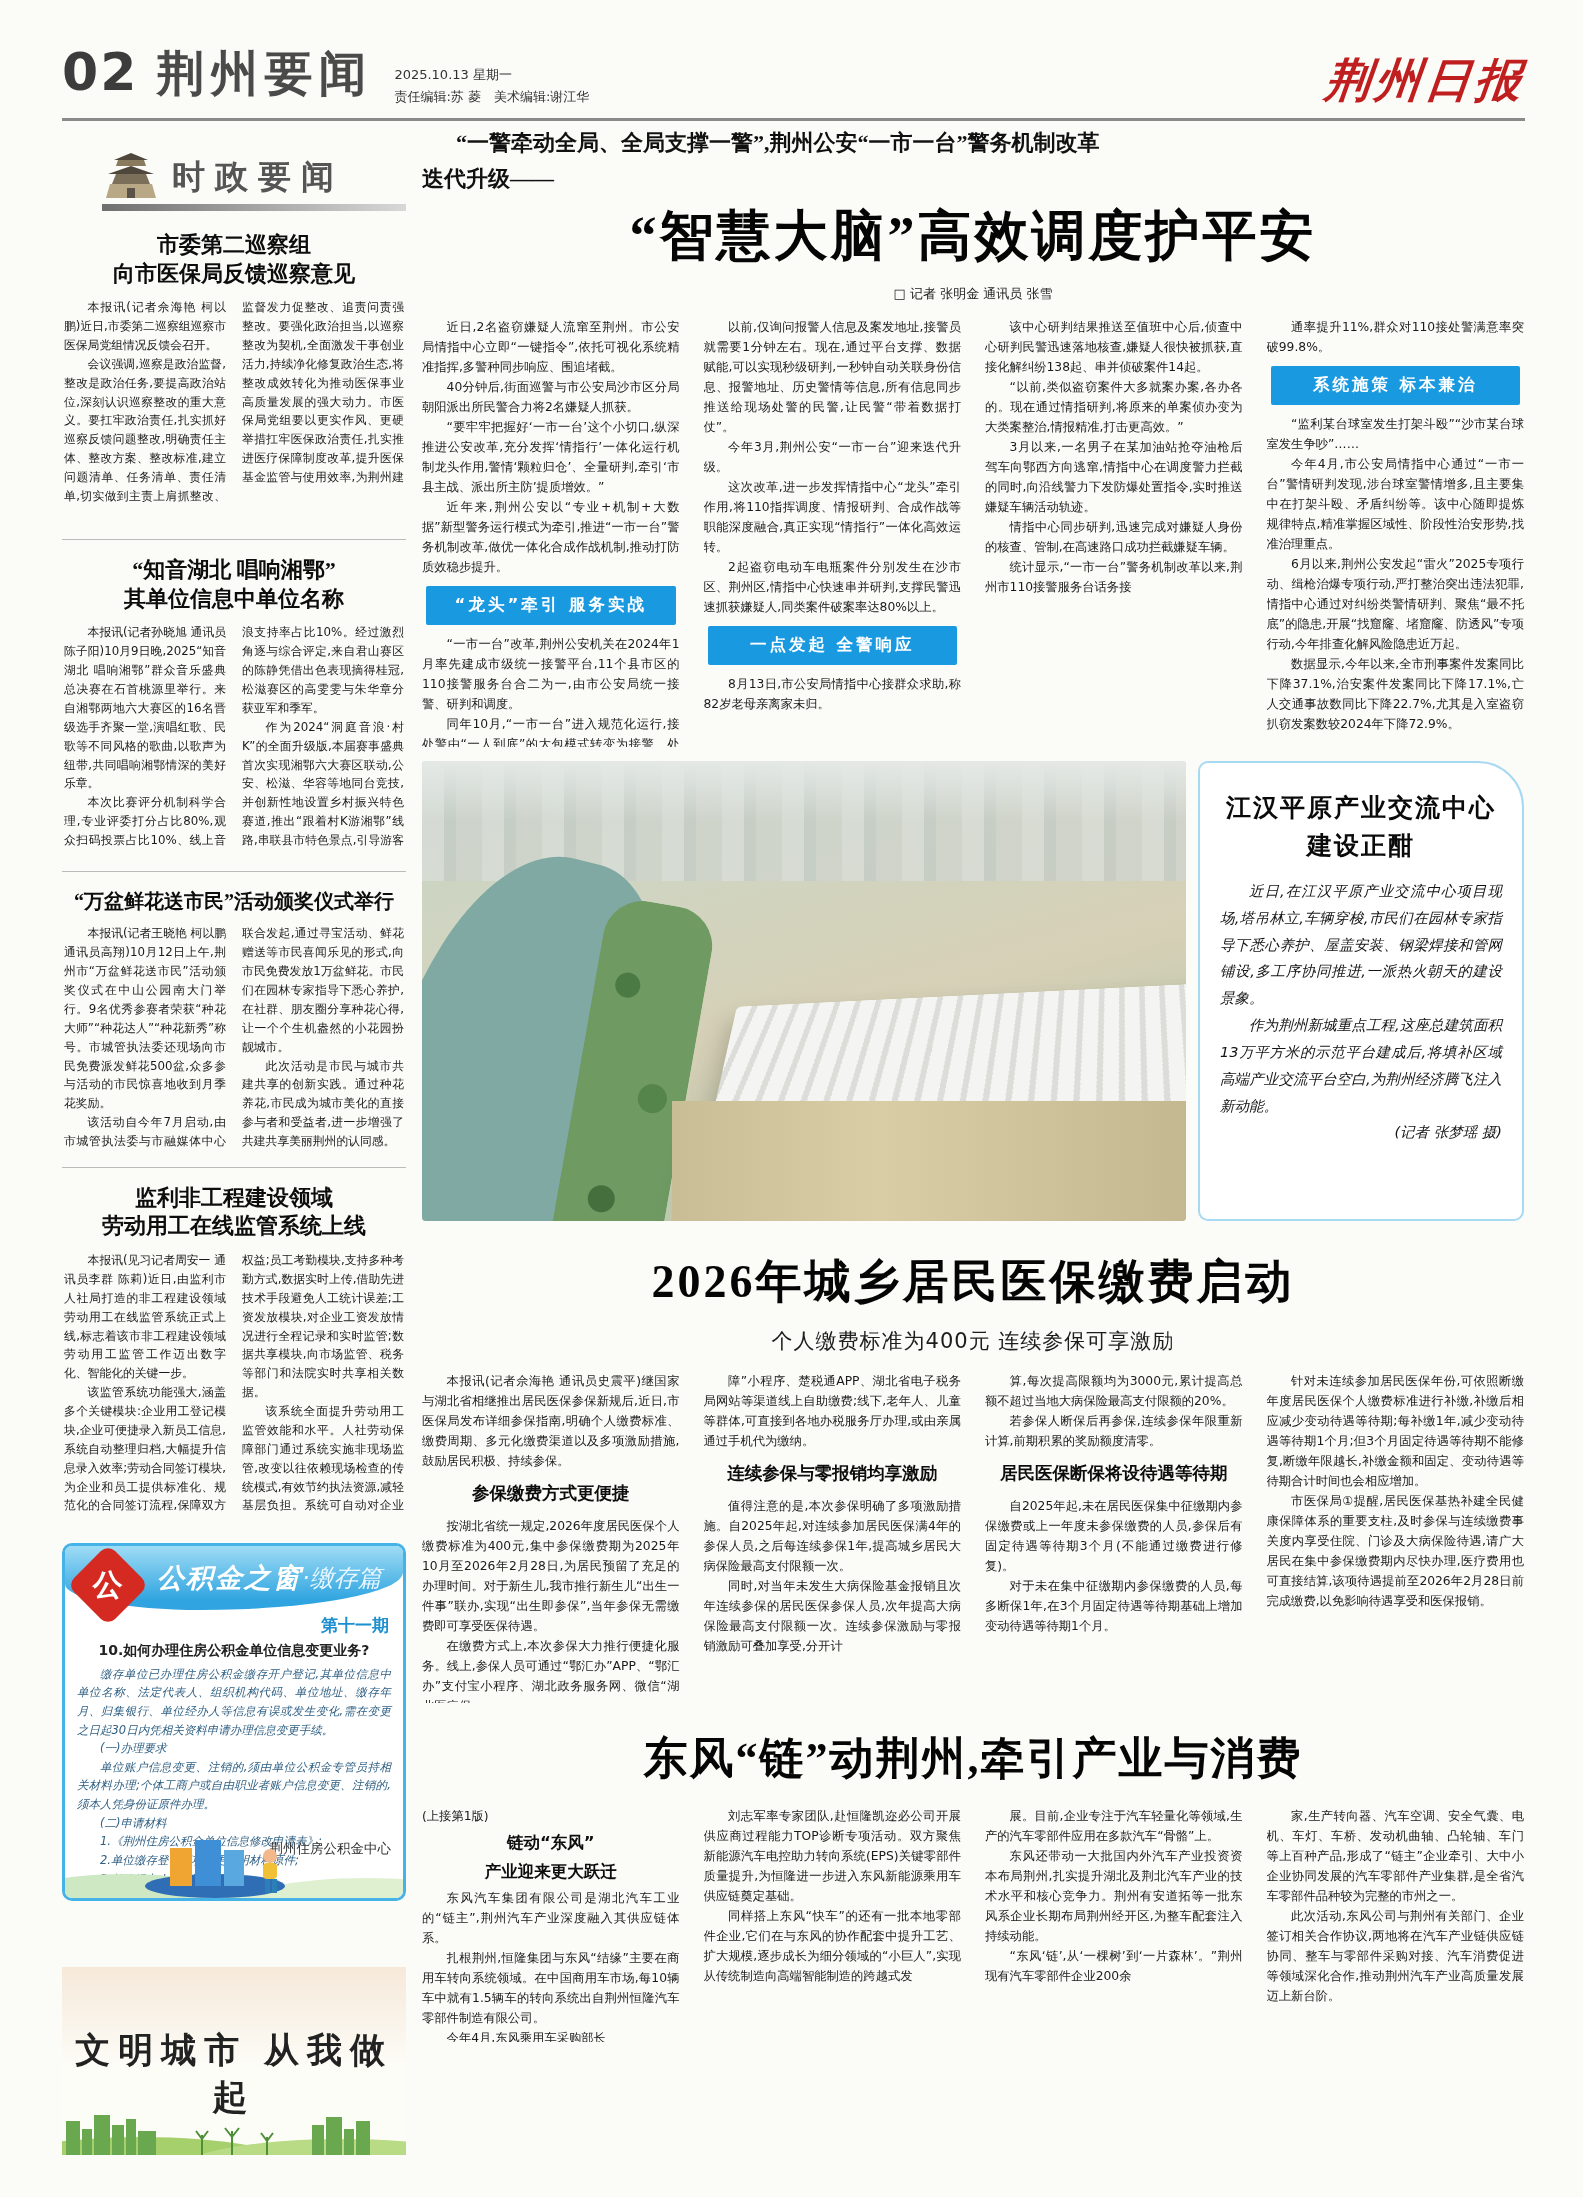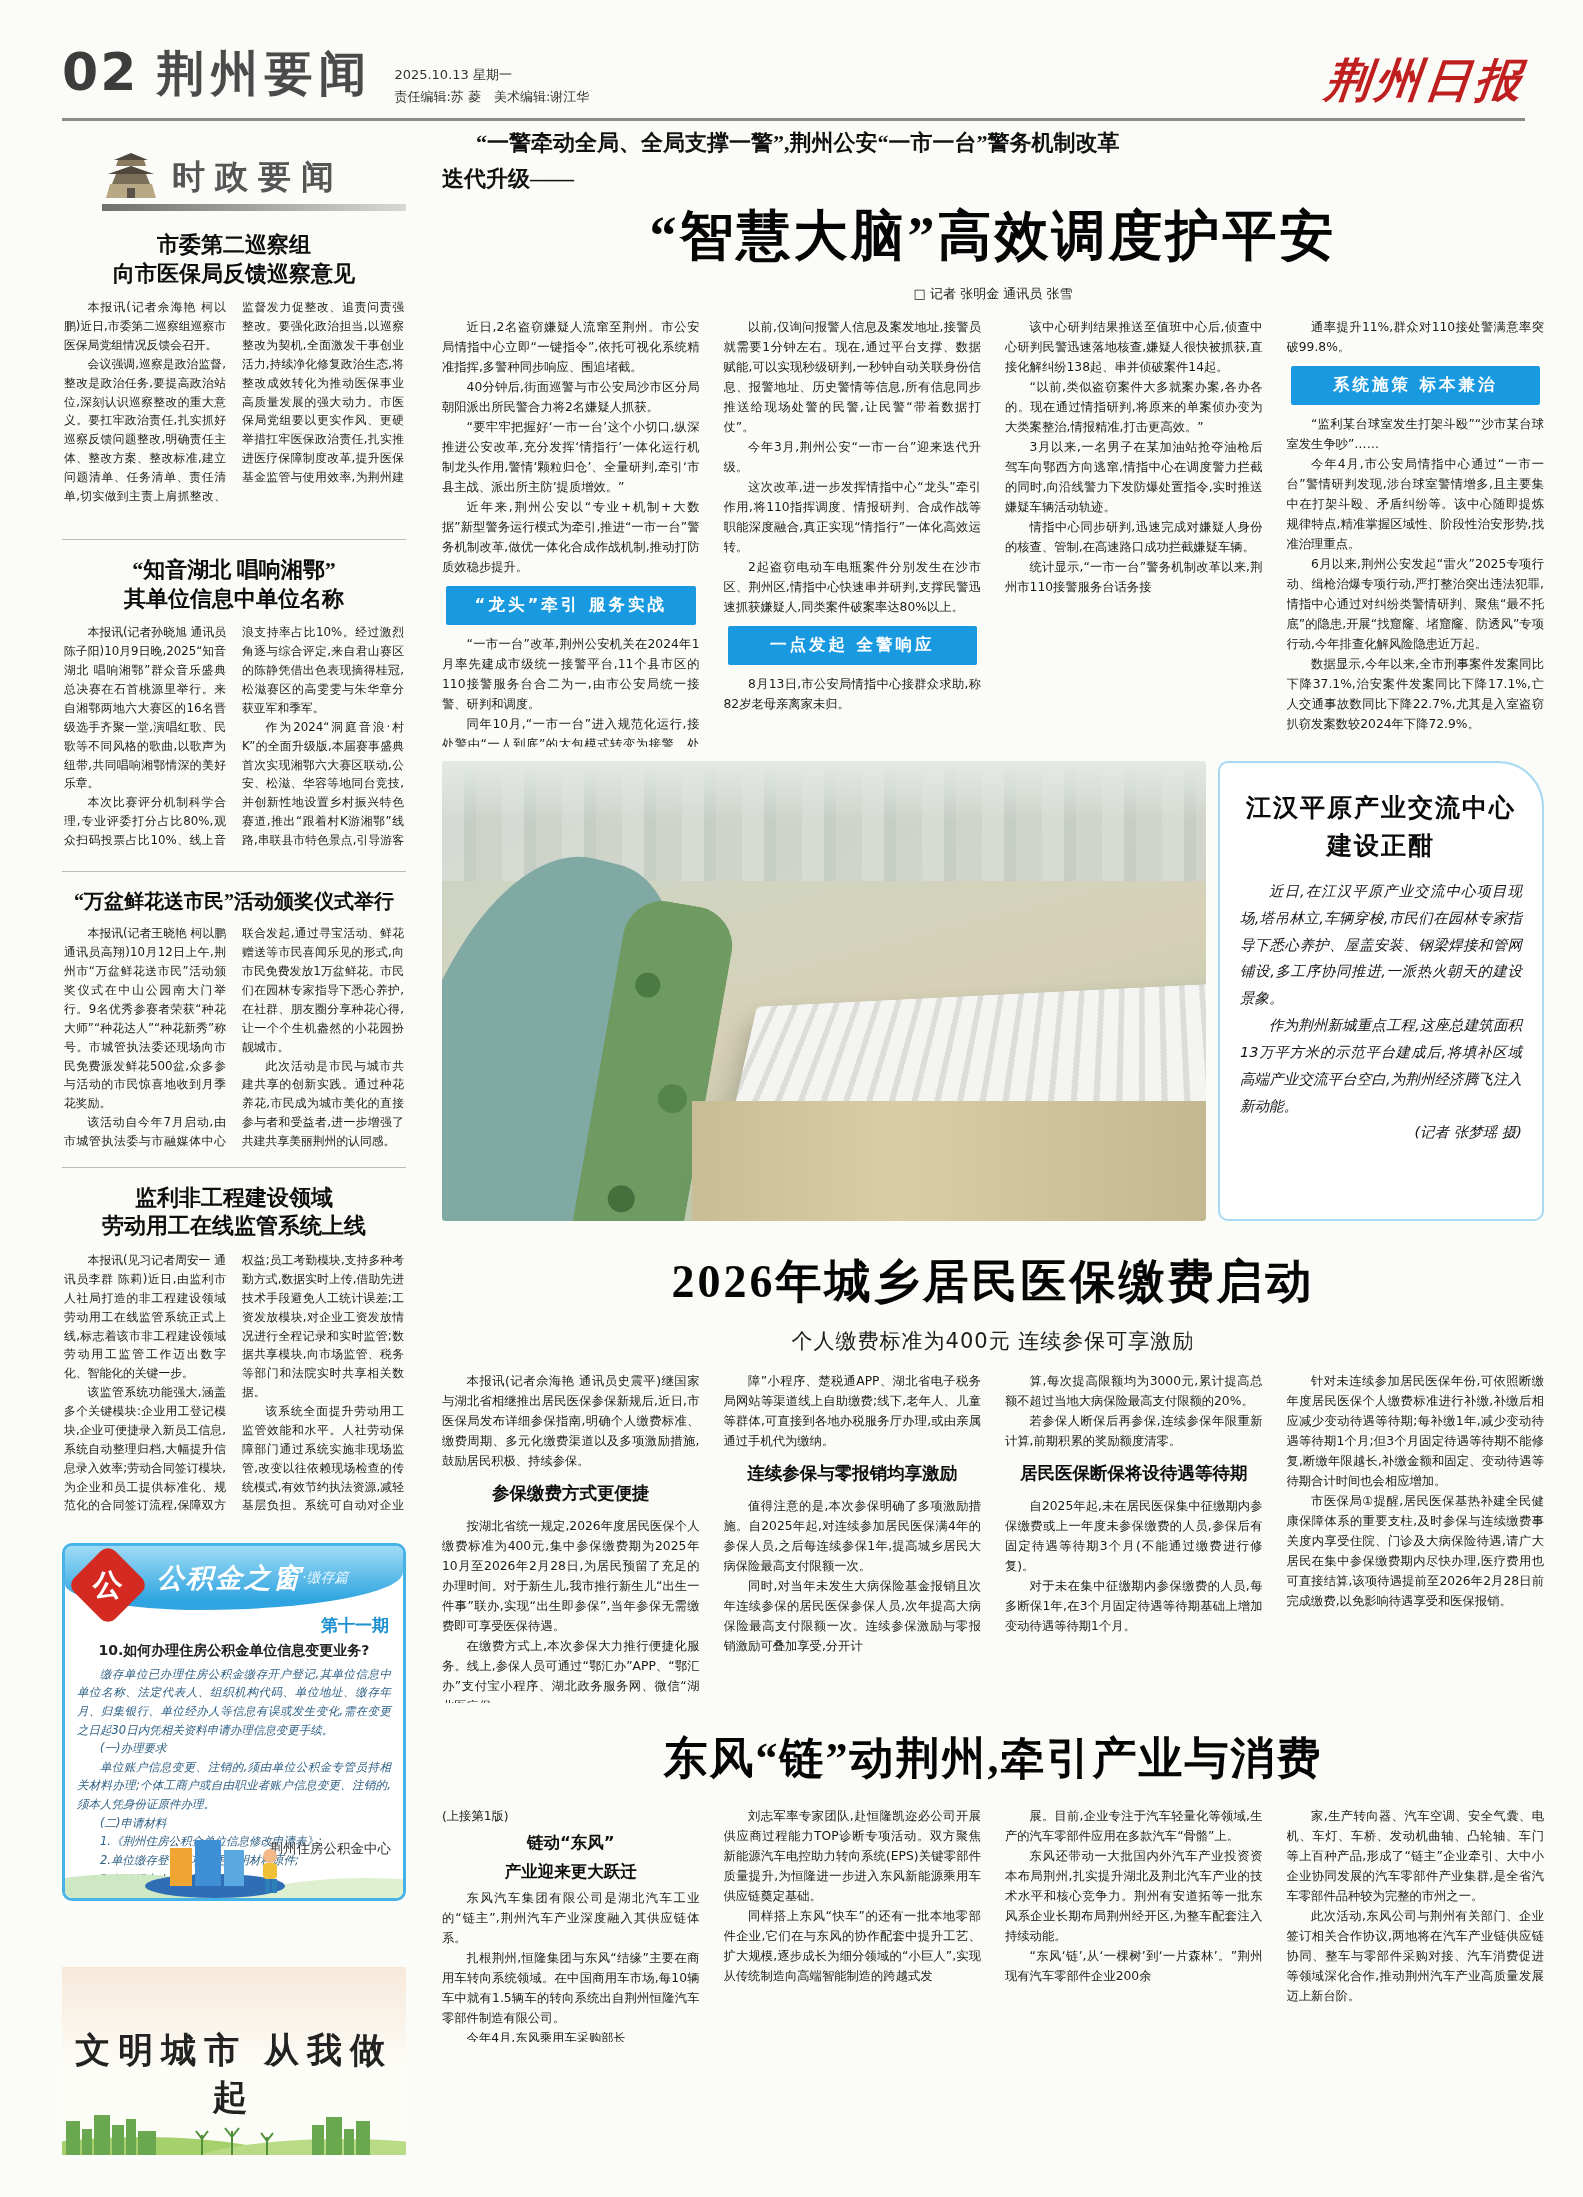--- a/index.html
+++ b/index.html
@@ -23,32 +23,32 @@
   .lbody{columns:2;column-gap:16px;font-size:11.8px;line-height:1.6;text-align:justify;overflow:hidden;}
   .lbody .itm{margin:0;}
   .ldiv{height:1px;background:#bbb;margin:6px 0 10px 0;}
   .itm.para{text-indent:2em;}
   
   #gjj{margin-top:14px;border:3px solid #45b2e8;border-radius:10px;background:#fff;position:relative;overflow:hidden;height:352px;}
   #gjj-head{height:64px;background:linear-gradient(180deg,#9fdcf5,#2fa4e0 85%);border-radius:0 0 60% 40%/0 0 38px 26px;display:flex;align-items:center;padding-left:92px;}
   #gjj-logo{position:absolute;left:14px;top:10px;width:58px;height:58px;background:#d42a22;transform:rotate(45deg);border-radius:10px;display:flex;align-items:center;justify-content:center;}
   #gjj-logo span{transform:rotate(-45deg);color:#fff;font-size:30px;font-weight:bold;}
   #gjj-title{color:#fff;font-size:27px;font-weight:bold;font-style:italic;letter-spacing:2px;}
-  #gjj-sub{color:#e8f7ff;font-size:14px;font-style:italic;}
+  #gjj-sub{color:#e8f7ff;font-size:24px;font-style:italic;}
   #gjj-issue{text-align:right;color:#1c8fd0;font-size:17px;font-weight:bold;padding:4px 14px 0 0;}
   #gjj-body{padding:2px 12px 0 12px;color:#2e5f83;font-size:11.5px;line-height:1.62;text-align:justify;font-style:italic;}
   #gjj-body .itm.q{font-style:normal;color:#222;font-weight:bold;font-size:14px;text-align:center;text-indent:0;margin-bottom:3px;}
   #gjj-art{position:absolute;bottom:0;left:0;right:0;height:64px;}
   #gjj-foot{position:absolute;right:12px;bottom:40px;font-size:13.5px;color:#333;}
   
   #civ{margin-top:66px;height:188px;position:relative;background:linear-gradient(180deg,#f6e9da,#fdfdf8 55%);overflow:hidden;}
   #civ .t{position:absolute;top:60px;width:100%;text-align:center;font-size:35px;font-weight:bold;letter-spacing:8px;color:#222;}
   #civ svg{position:absolute;bottom:0;left:0;}
   
-  #rightcol{position:absolute;left:442px;top:128px;width:1102px;}
+  #rightcol{position:absolute;left:422px;top:128px;width:1102px;}
   .kick1{font-size:22px;font-weight:bold;color:#111;padding-left:34px;}
   .kick2{font-size:22px;font-weight:bold;color:#111;margin-top:6px;}
   .mainhead{font-size:54px;font-weight:bold;text-align:center;letter-spacing:3px;color:#050505;margin-top:6px;}
   .byline{text-align:center;font-size:13px;color:#222;margin:12px 0 14px 0;}
   .cols4{display:flex;gap:24px;}
   .cols4 .col{flex:1;font-size:12.3px;line-height:1.63;text-align:justify;overflow:hidden;}
   #main-cols .col{height:430px;}
   .itm.bh{background:#1899e0;color:#fff;font-weight:bold;font-size:16.5px;text-align:center;padding:6px 0;margin:9px 4px;letter-spacing:3px;border-radius:2px;text-indent:0;}
   .itm.sh{font-weight:bold;font-size:17.5px;text-align:center;margin:8px 0;color:#0d0d0d;text-indent:0;}
   .itm.ch{font-weight:bold;font-size:16.5px;text-align:center;margin:2px 0;color:#0d0d0d;text-indent:0;}

